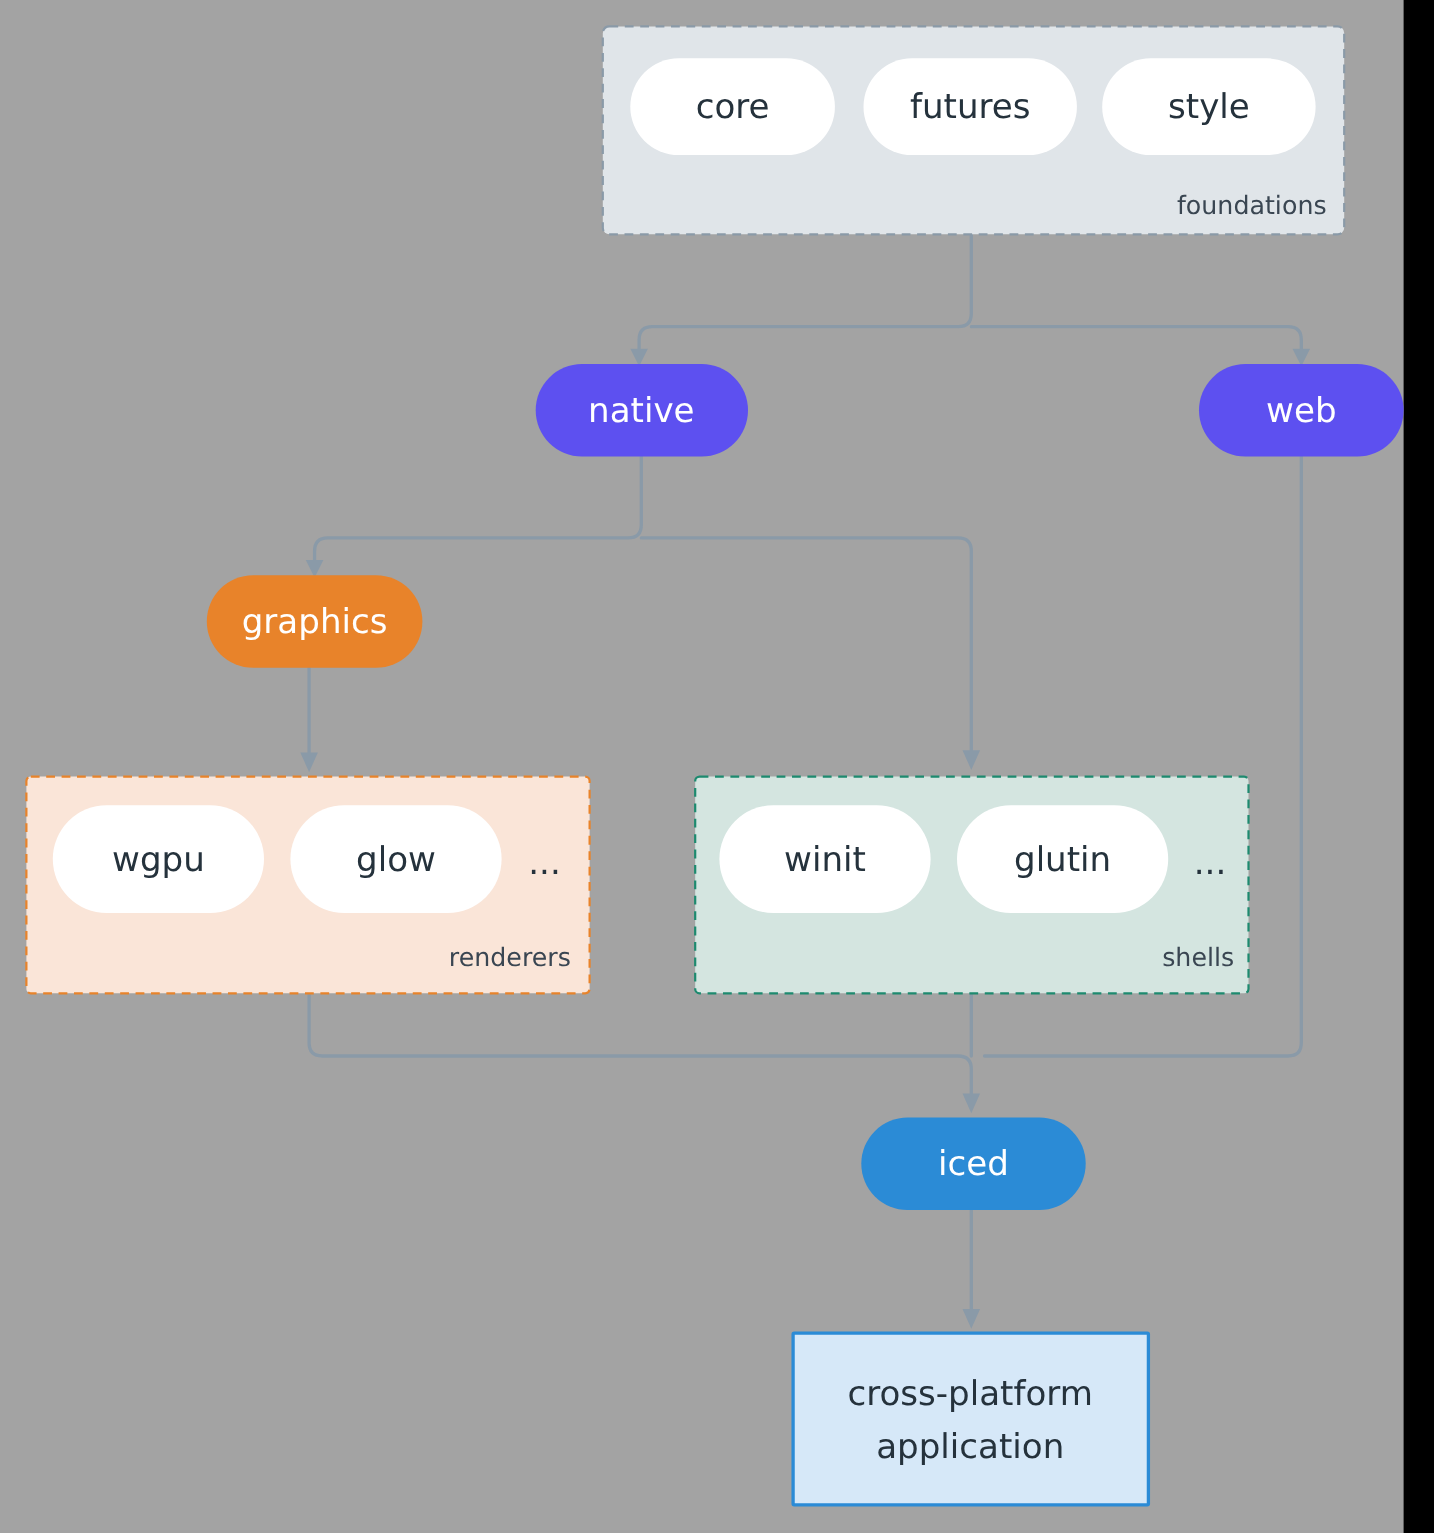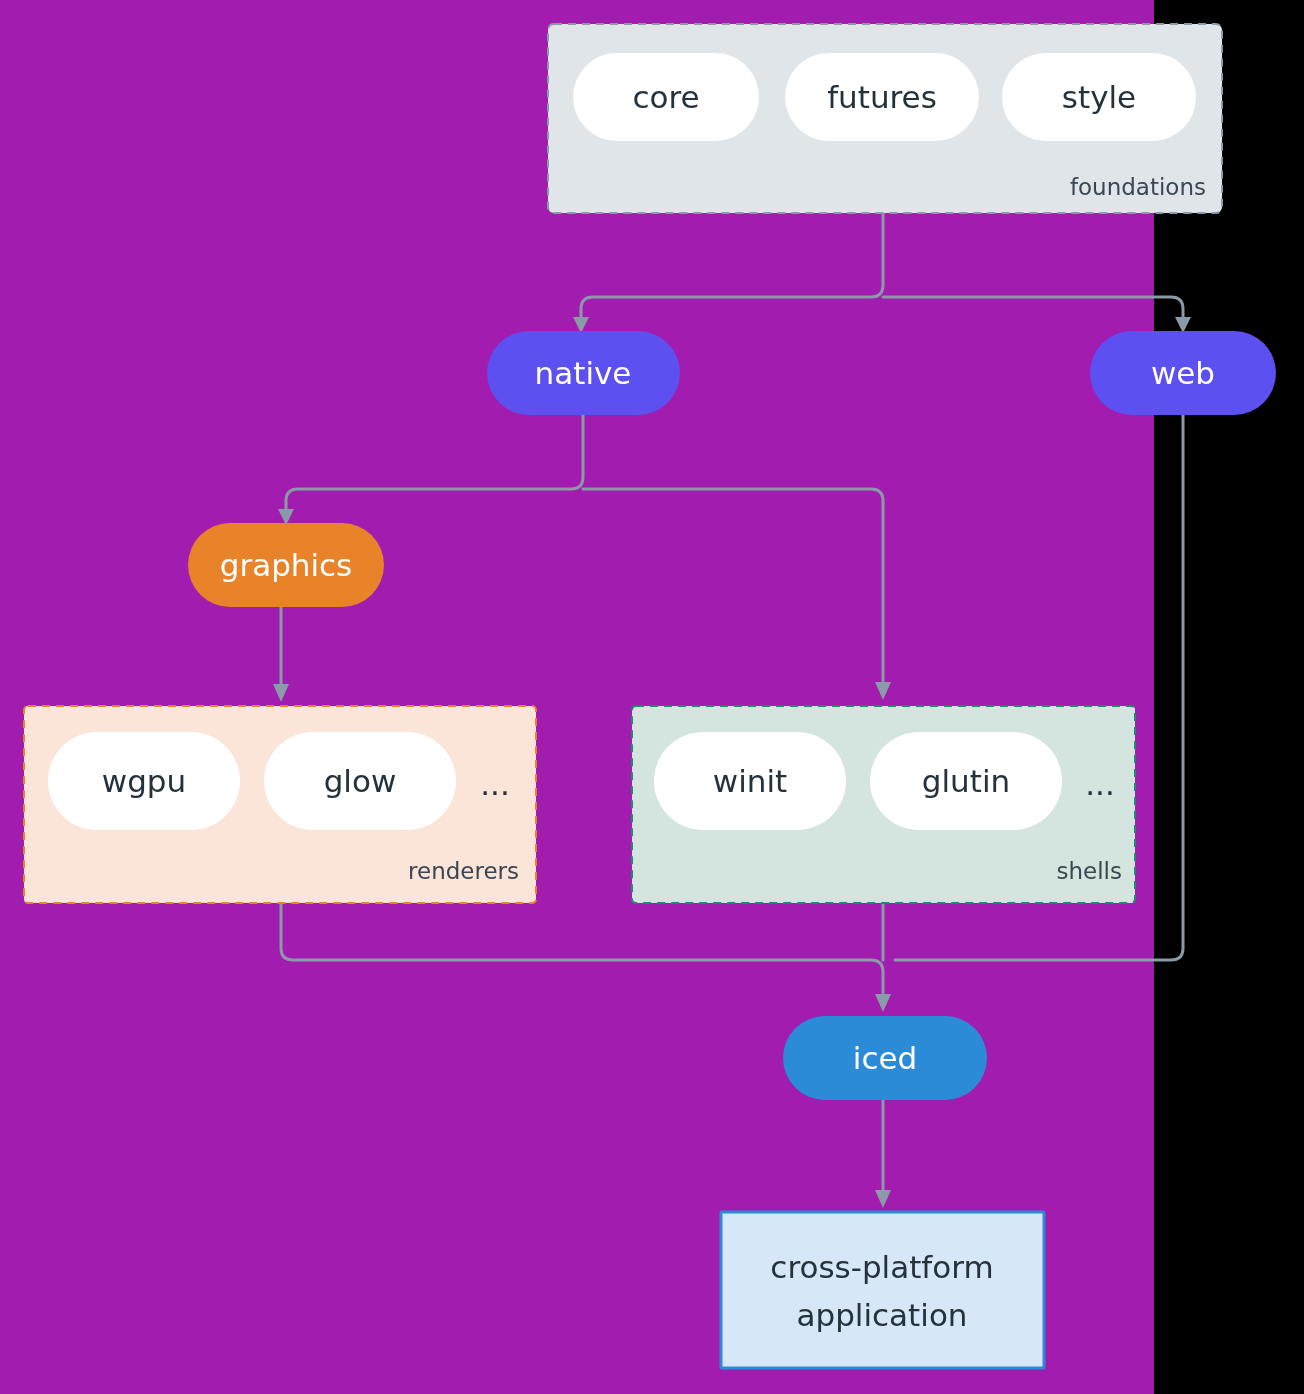--- a/index.html
+++ b/index.html
@@ -2,23 +2,23 @@
 <html><head>
 <meta charset="utf-8">
 <style>
   html, body {
     margin: 0;
     padding: 0;
     background: #000000;
   }
   #stage {
     position: relative;
-    width: 1154px;
+    width: 1276px;
     height: 1394px;
-    background: #a21caf;
+    background: #a3a3a3;
     font-family: "DejaVu Sans", "Liberation Sans", sans-serif;
   }
   svg#diagram {
     position: absolute;
     top: 0;
     left: 0;
     width: 1304px;
     height: 1394px;
     display: block;
   }

